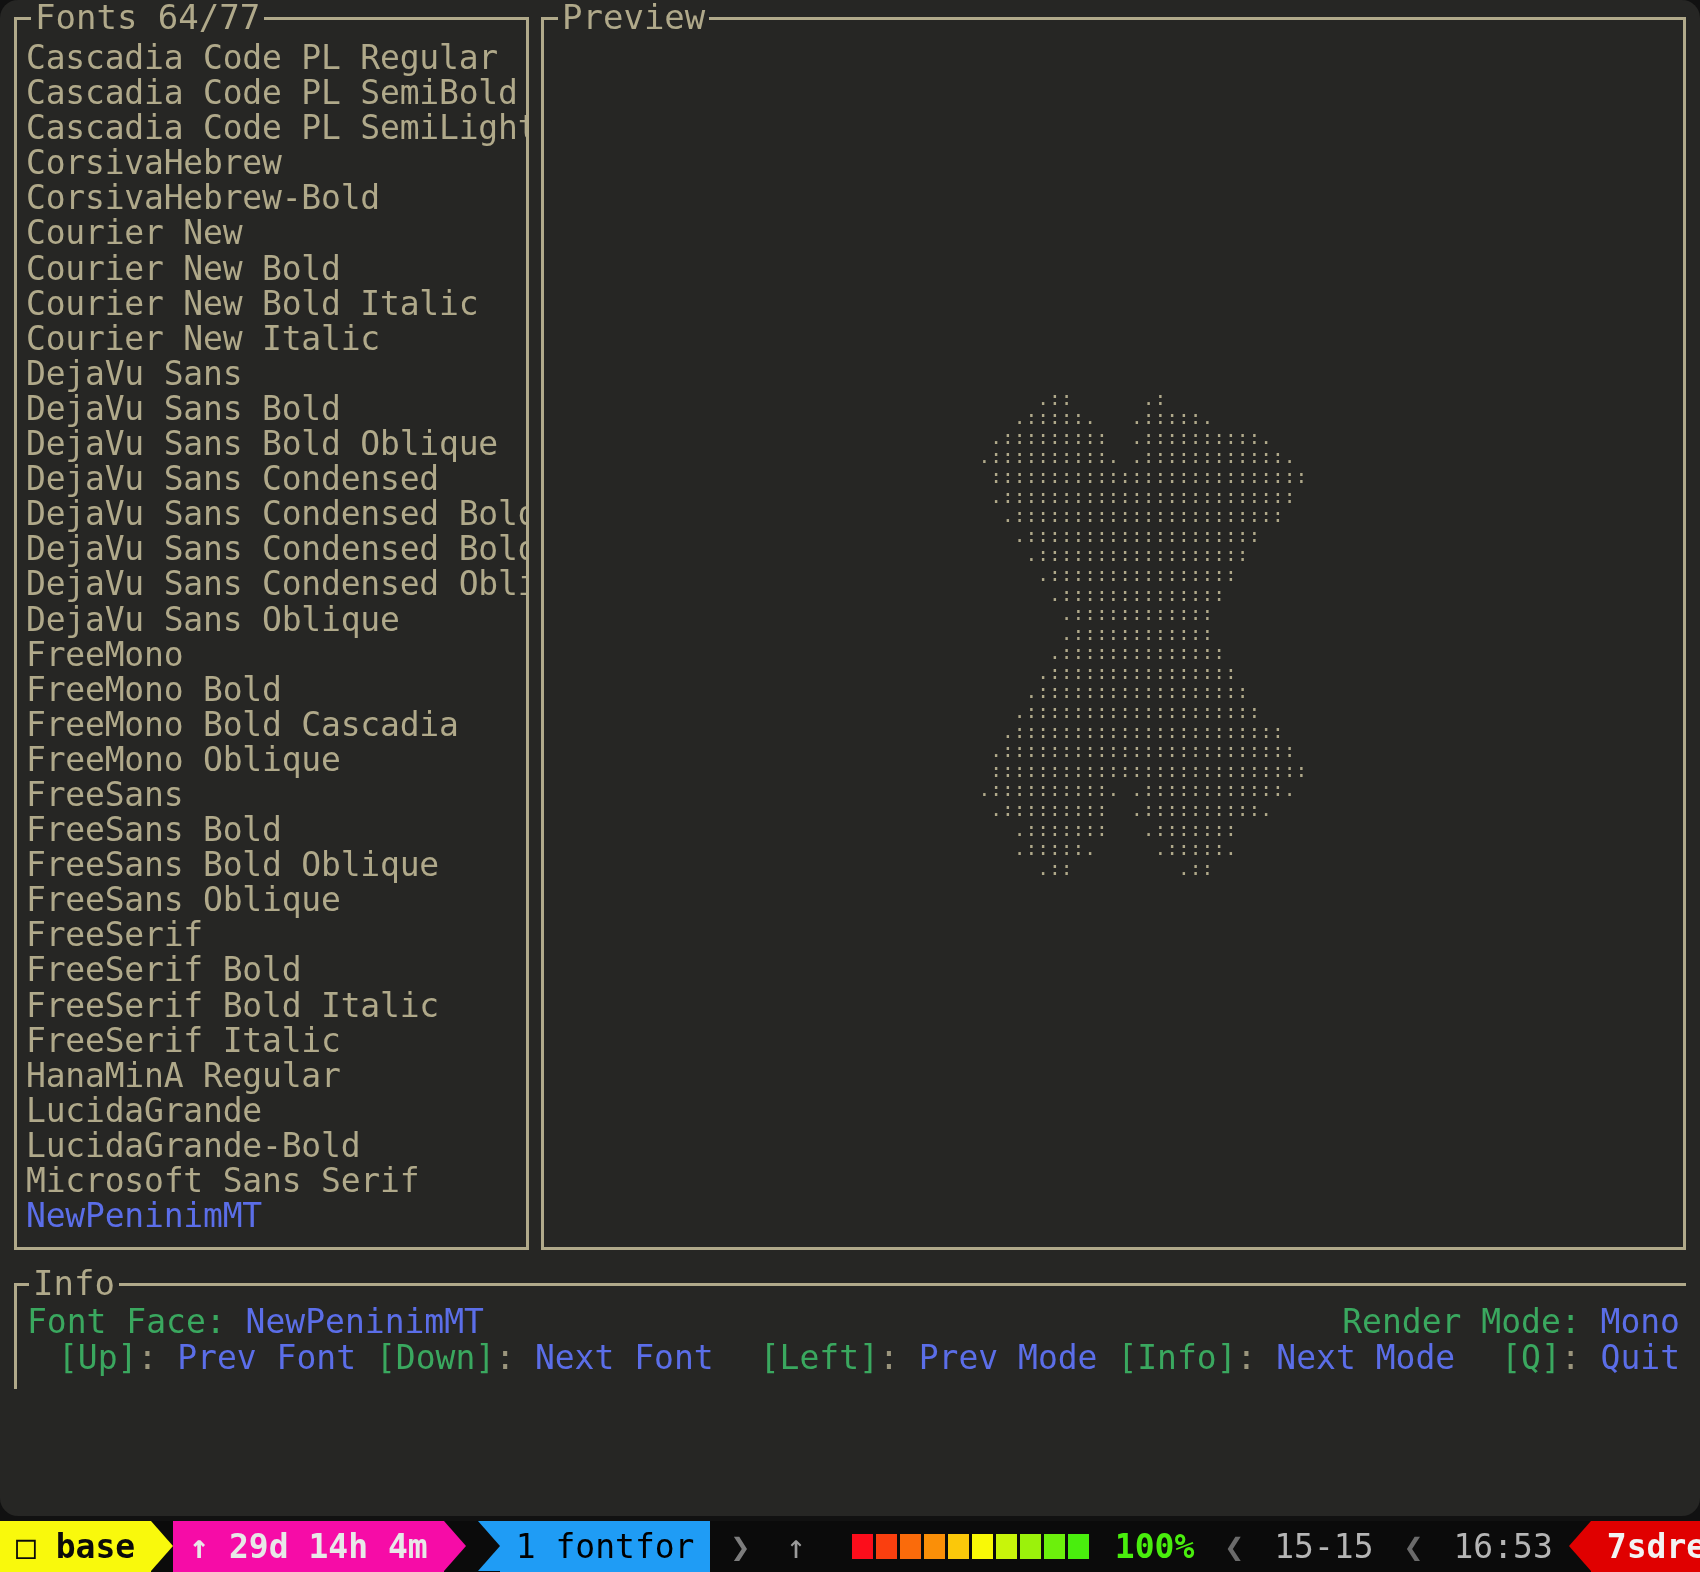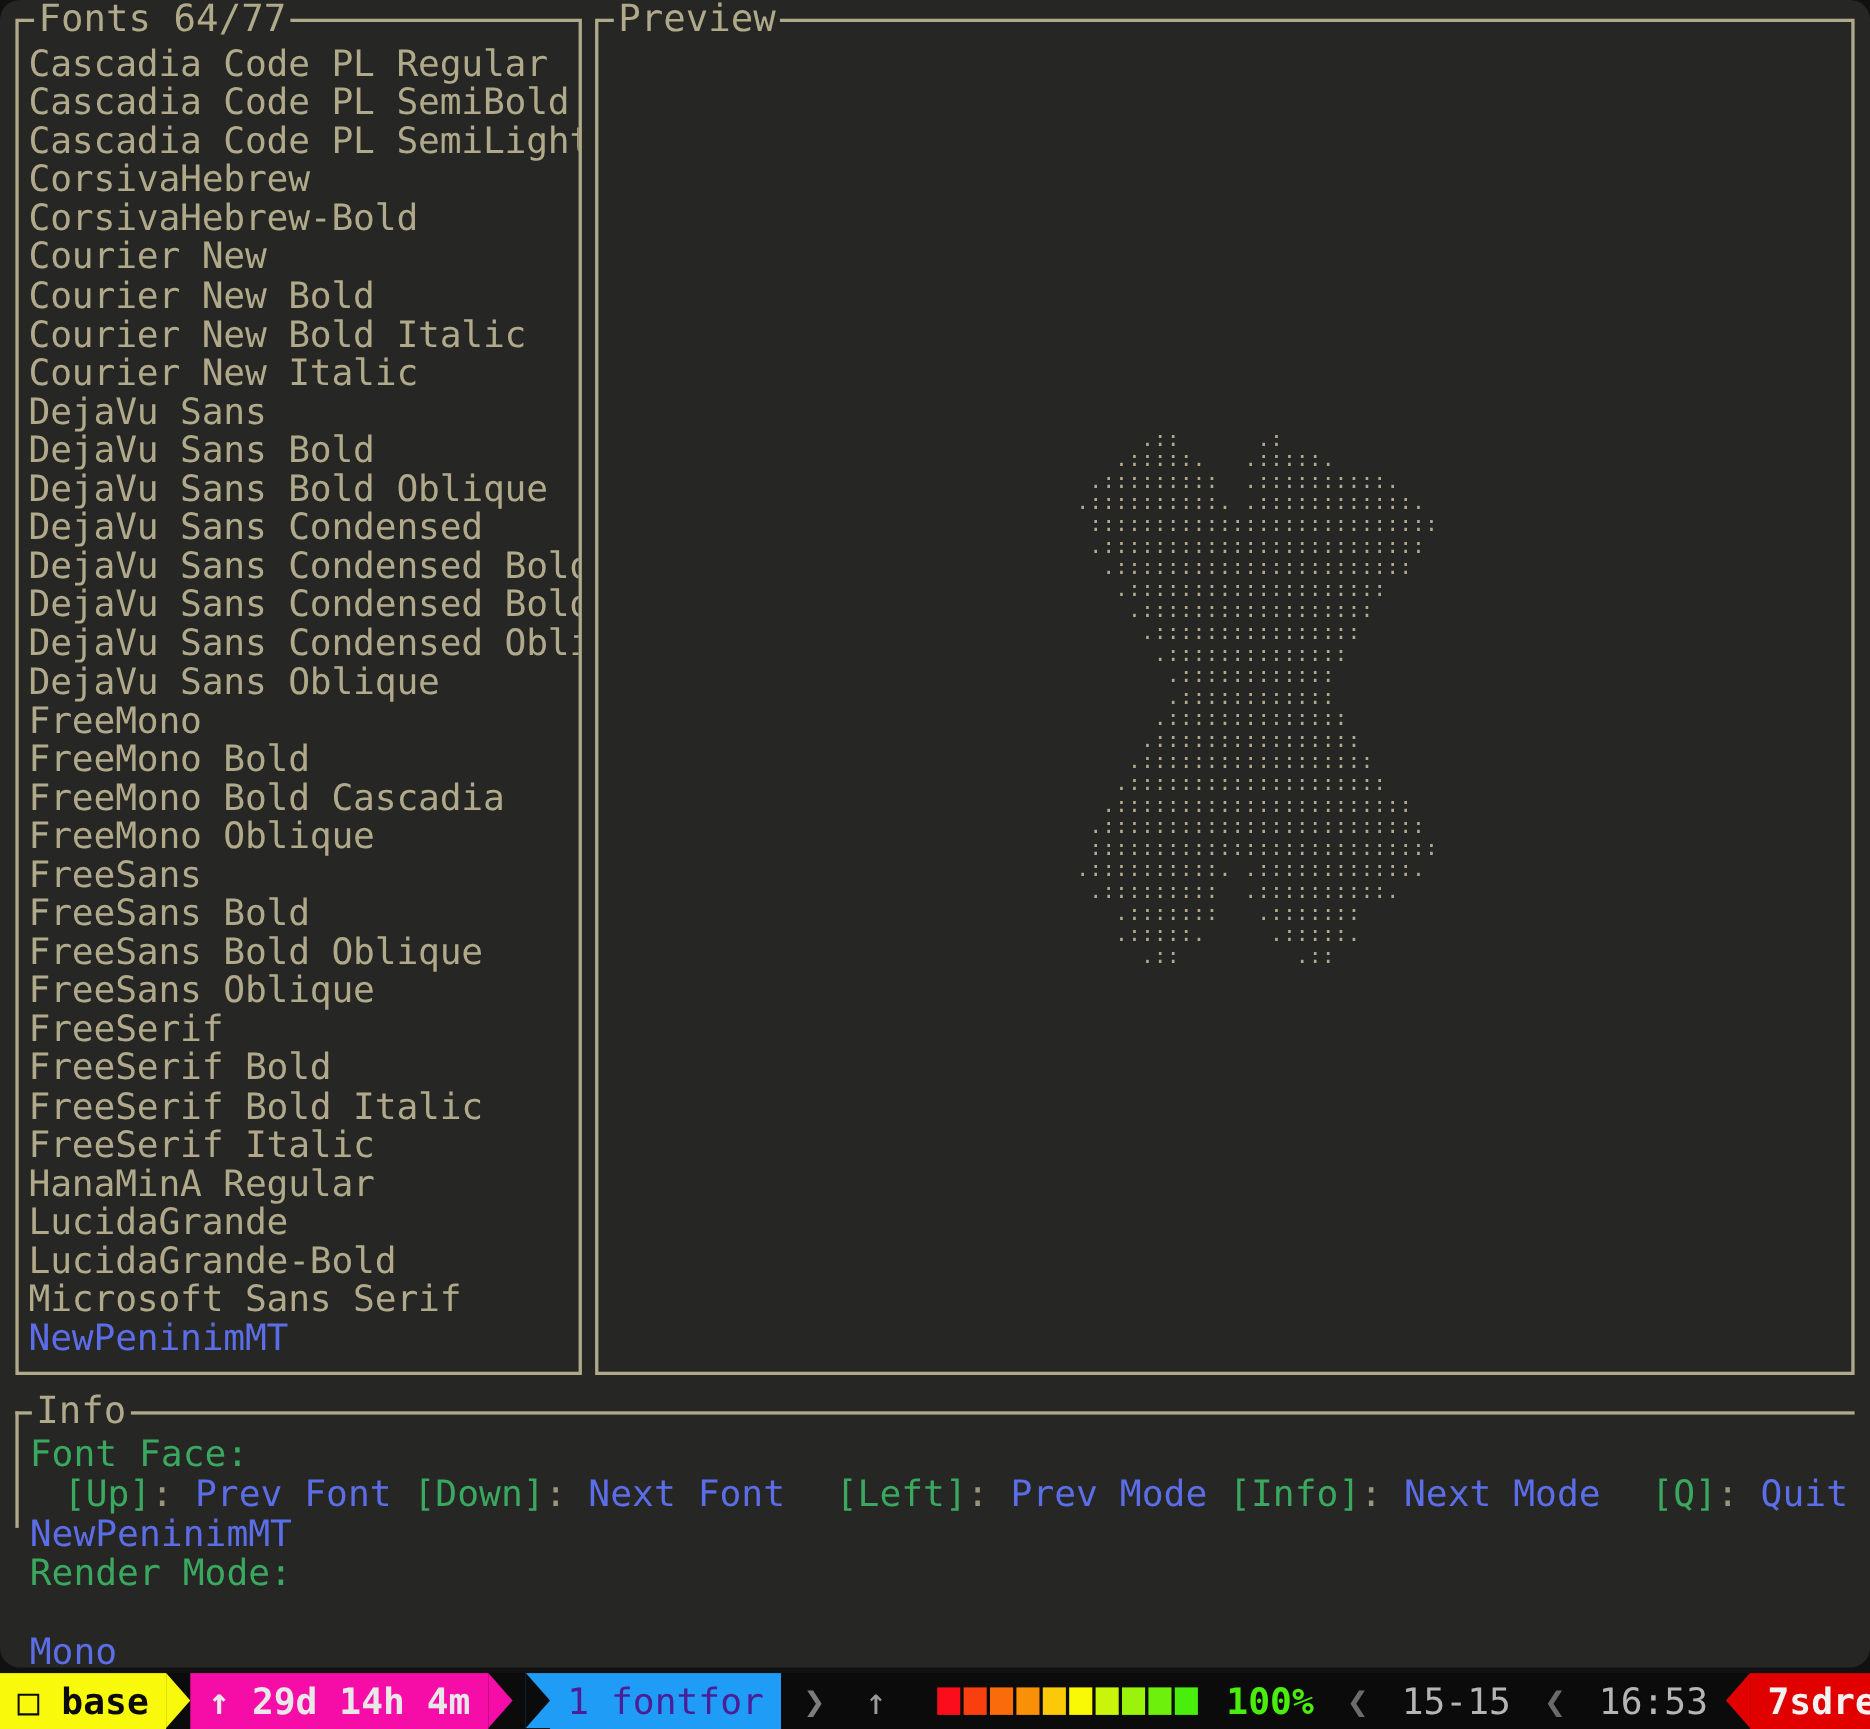--- a/index.html
+++ b/index.html
@@ -118,21 +118,21 @@
   #info-box > .box-title { left: 12px; }
   .info-line {
     position: absolute;
     left: 10px;
     right: 6px;
     font-size: 33px;
     line-height: 36px;
     white-space: nowrap;
     display: flex;
   }
-  #info-line-1 { top: 18px; flex-direction: column; }
+  #info-line-1 { top: 18px; }
   #info-line-2 { top: 54px; }
   .kw-green  { color: #3aa85f; }
   .kw-blue   { color: #5b6ee8; }
   .kw-dim    { color: #9b957c; }
   .spacer    { flex: 1 1 auto; }
 
   
   #statusbar {
     position: absolute;
     left: 0;
@@ -316,21 +316,21 @@
       <div class="seg" id="seg-uptime" style="background: rgb(246, 12, 167); color: rgb(232, 232, 232);">
         <span>↑</span>
         <span>&nbsp;</span>
         <span>29d 14h 4m</span>
       </div>
       <div class="tip-r" id="tip-uptime" style="border-left-color: rgb(246, 12, 167);"></div>
 
       <div class="seg plain" style="padding:0 6px"></div>
       <div class="tip-r" id="tip-gap" style="border-left-color: rgb(11, 11, 11); background: rgb(31, 156, 245);"></div>
 
-      <div class="seg plain" id="seg-session" style="background: rgb(31, 156, 245); color: #4c1d95; align-items: flex-end;">
+      <div class="seg plain" id="seg-session" style="background: rgb(31, 156, 245); color: #000000; align-items: flex-end;">
         <span>1 fontfor</span>
       </div>
       <div class="seg plain" id="seg-session-arrow" style="background: rgb(11, 11, 11);">
         <span class="arrow-gray">❯</span>
       </div>
     </div>
 
     <div id="bar-mid"></div>
 
     <div id="bar-right">

